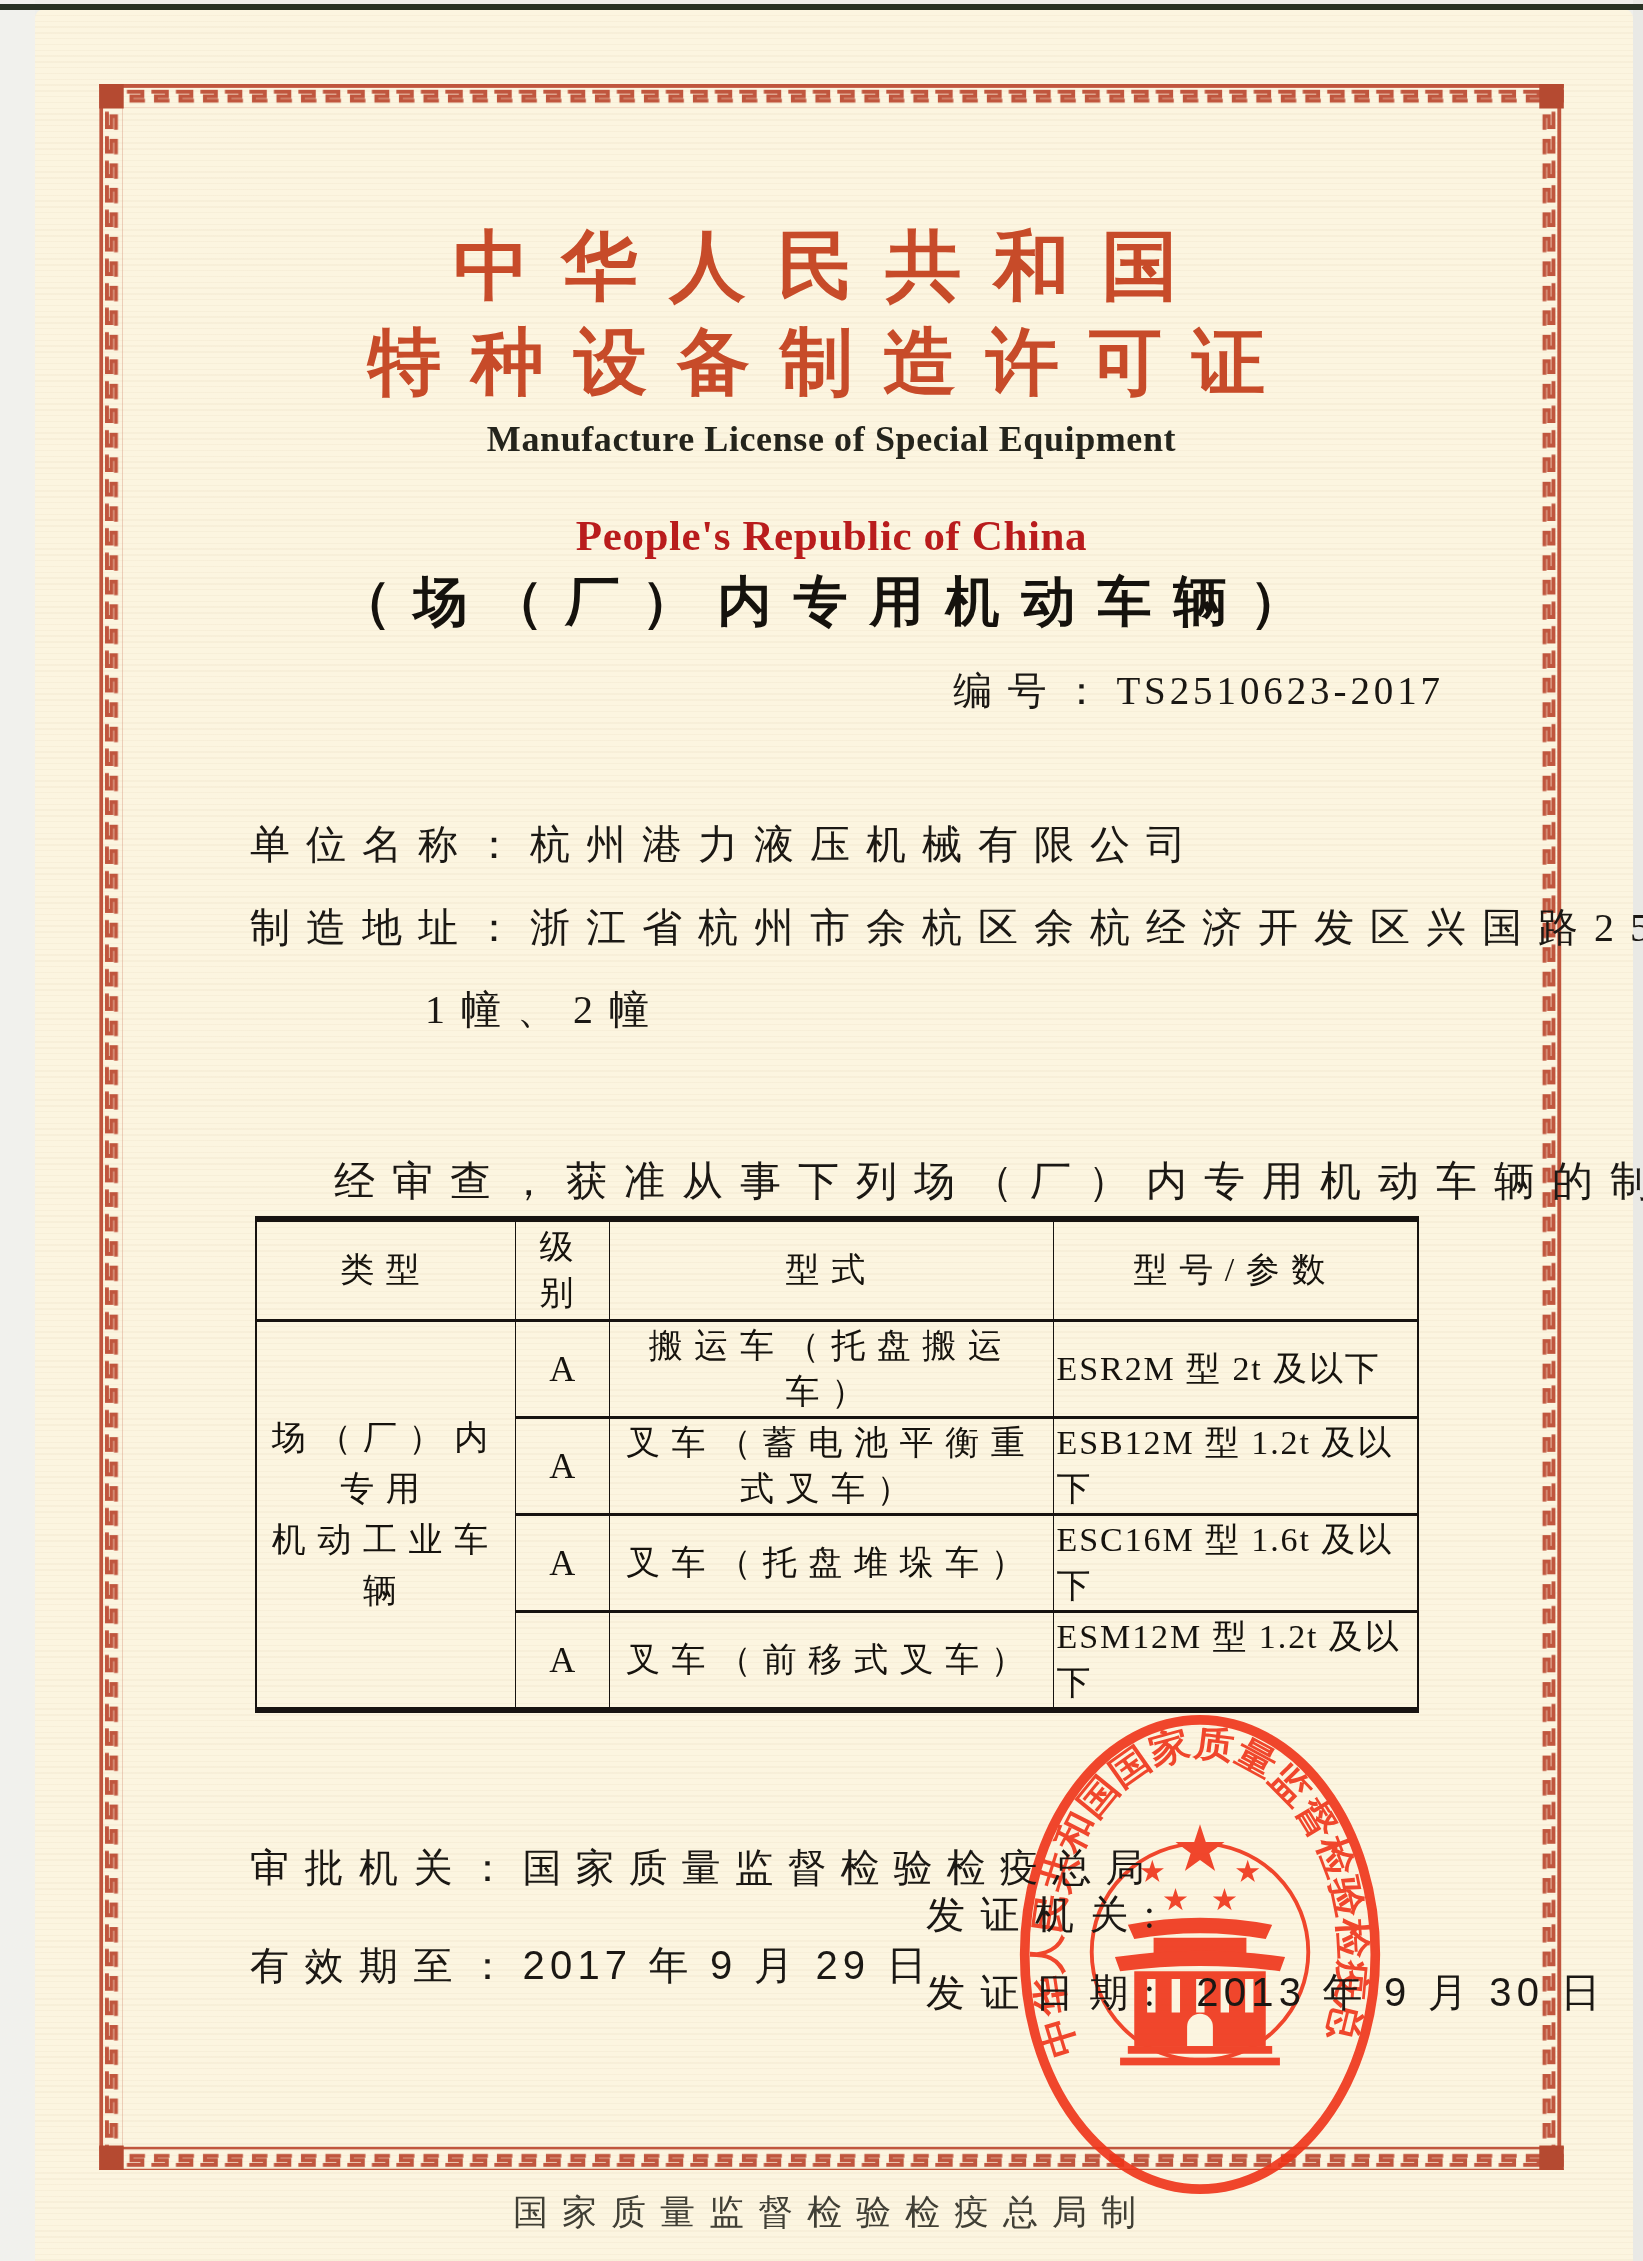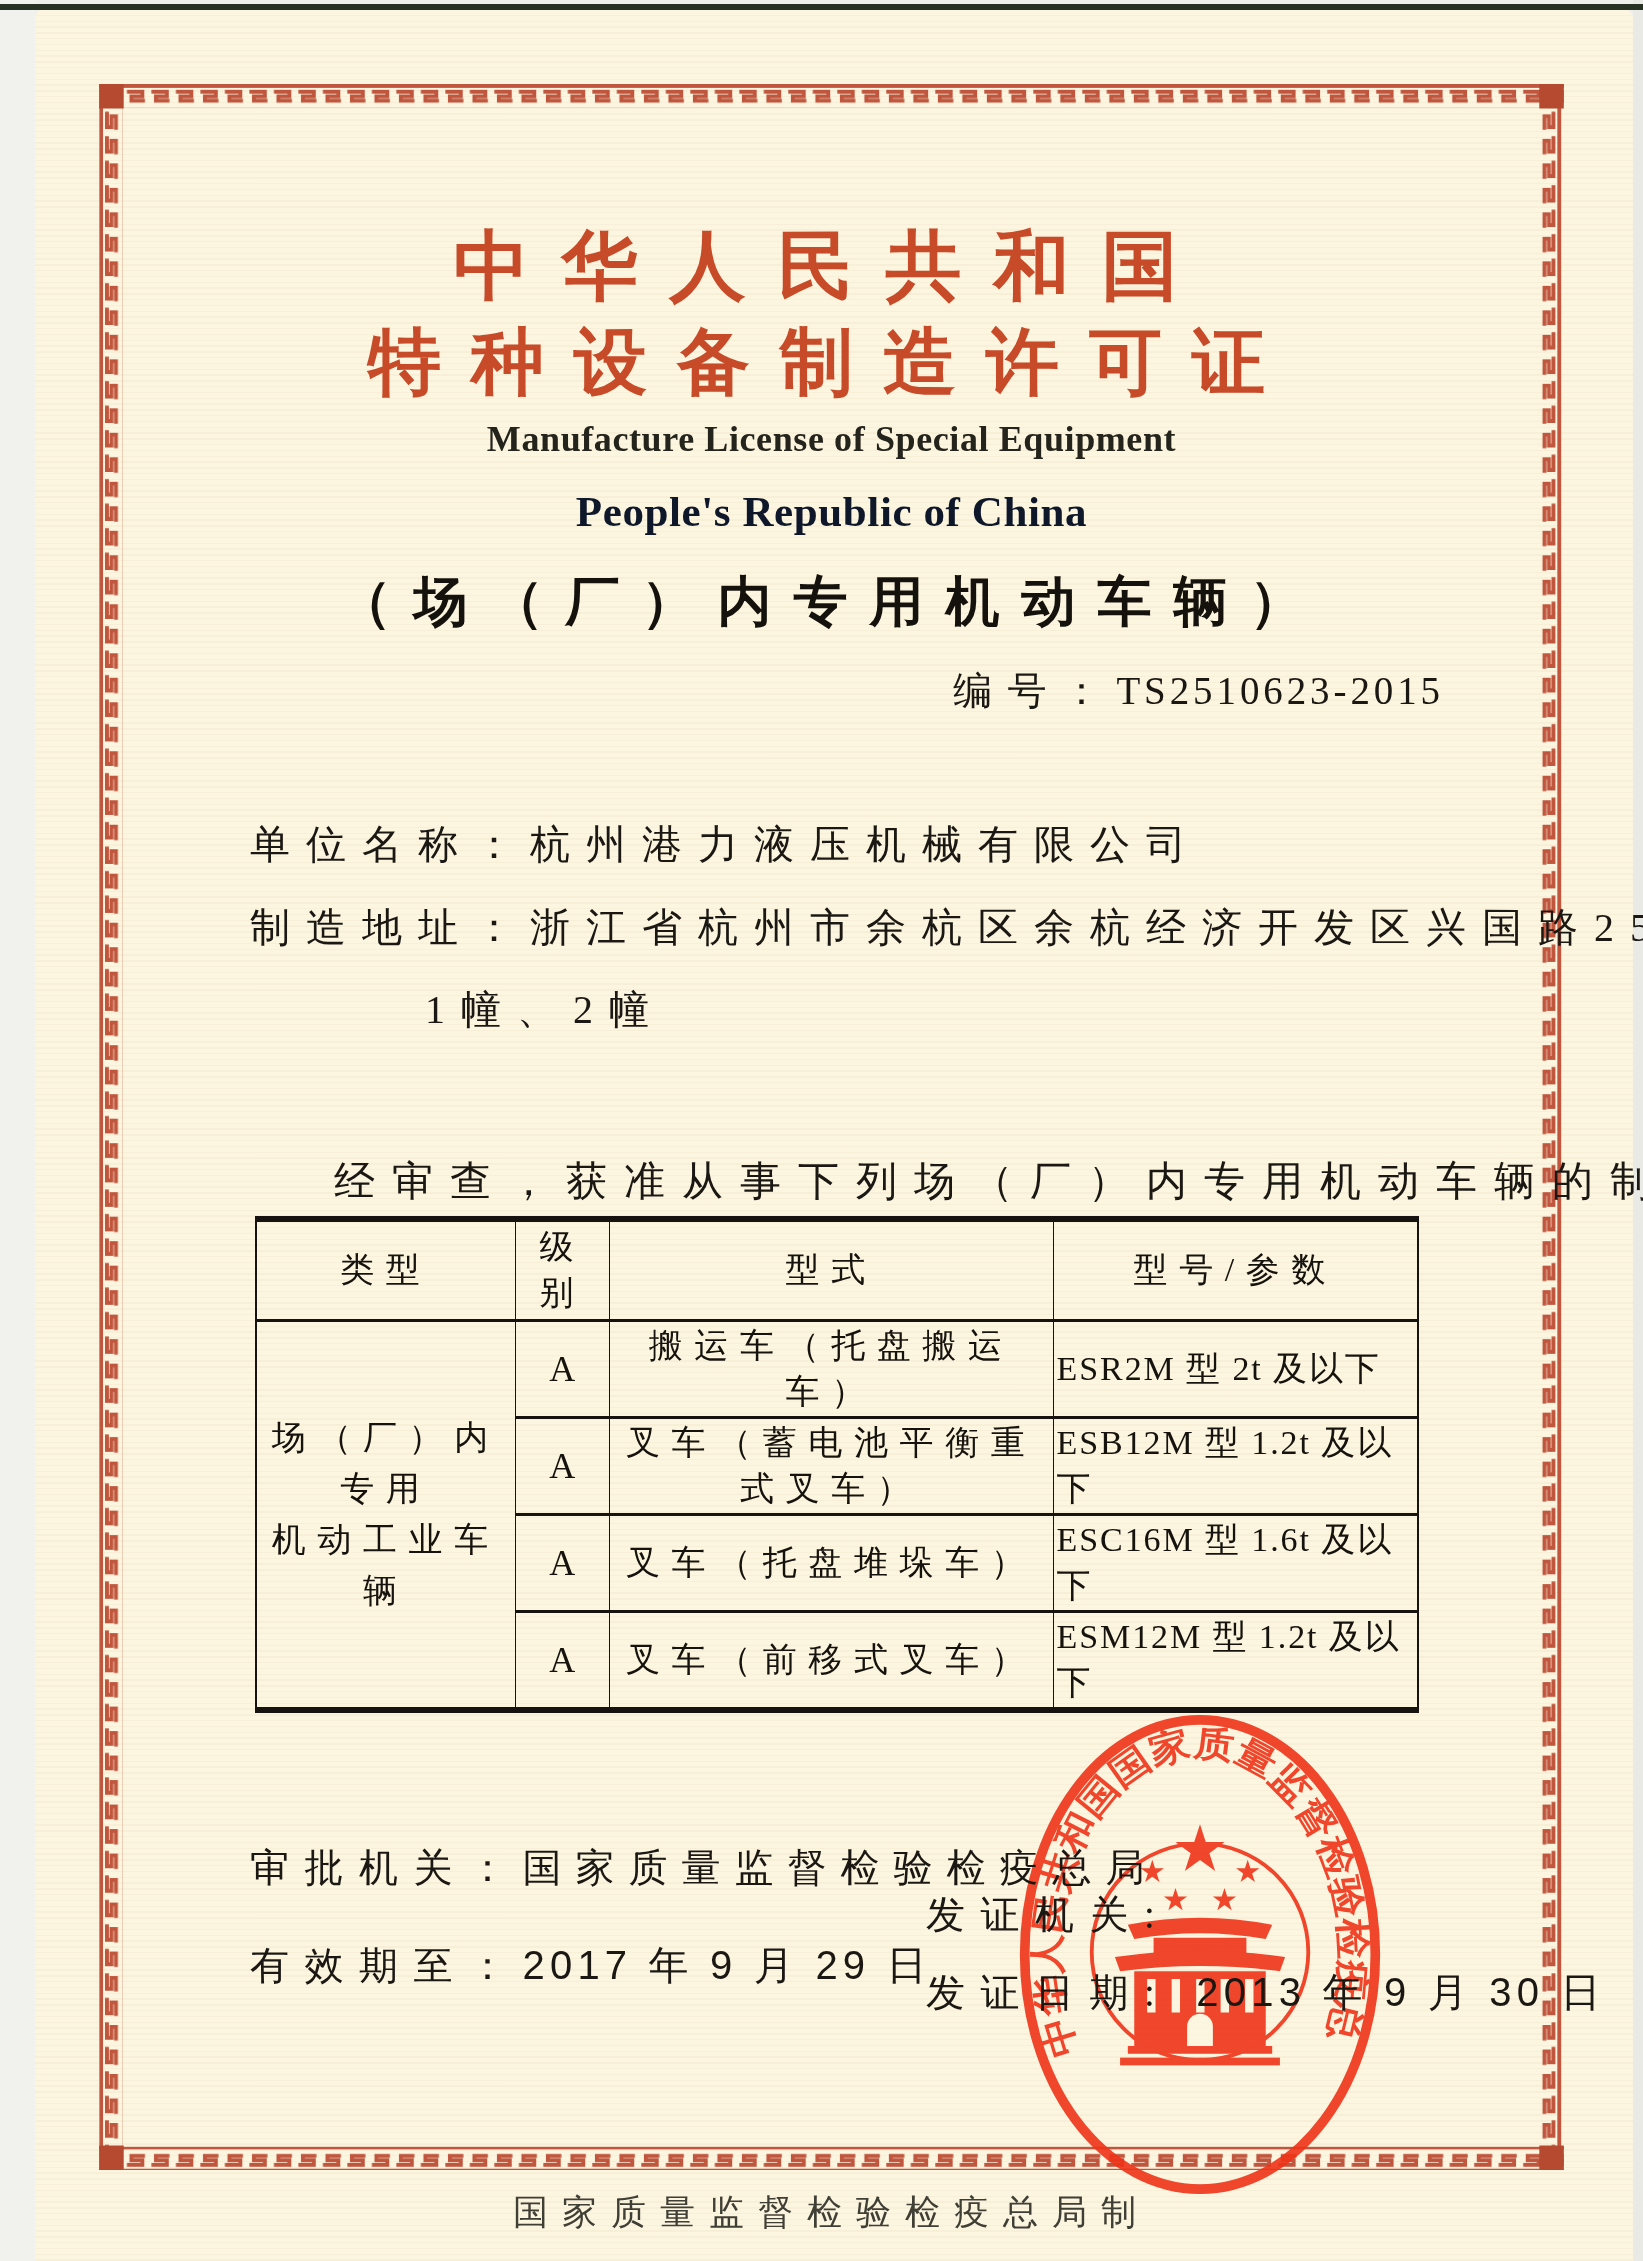--- a/index.html
+++ b/index.html
@@ -28,21 +28,21 @@
       #fcf5e0;
     border-radius:9px 9px 0 0;
     z-index:1;
   }
   .frame-svg{position:absolute;left:99px;top:84px;z-index:2;}
   
   .center-band{position:absolute;left:100px;width:1463px;text-align:center;z-index:3;}
   .title-cn-1{top:216px;font-size:76px;font-weight:bold;letter-spacing:32px;color:#c74b29;}
   .title-cn-2{top:314px;font-size:73px;font-weight:bold;letter-spacing:30px;color:#c74b29;}
   .title-en-1{top:418px;font-size:36px;font-weight:bold;color:#24241c;letter-spacing:0.6px;}
-  .title-en-2{top:487px;font-size:43px;font-weight:bold;color:#0f172a;letter-spacing:0.6px;}
+  .title-en-2{top:511px;font-size:43px;font-weight:bold;color:#b91c1c;letter-spacing:0.6px;}
   .subtitle-cn{top:566px;font-size:54px;font-weight:bold;letter-spacing:22px;color:#15120d;}
   .footer-note{top:2189px;font-size:35px;letter-spacing:14px;color:#403f35;}
   
   .license-no{
     position:absolute;right:200px;top:664px;z-index:3;
     font-size:39px;white-space:nowrap;
   }
   .license-no .lbl{letter-spacing:15.5px;}
   .license-no .num{letter-spacing:3.9px;}
   
@@ -122,21 +122,21 @@
   <rect x="2234" y="3198" width="38" height="38" fill="#b54a31"></rect>
 </svg>
 
 <div class="center-band title-cn-1">中华人民共和国</div>
 <div class="center-band title-cn-2">特种设备制造许可证</div>
 <div class="center-band title-en-1">Manufacture License of Special Equipment</div>
 <div class="center-band title-en-2">People's Republic of China</div>
 <div class="center-band subtitle-cn">（场（厂）内专用机动车辆）</div>
 
 <div class="license-no">
-  <span class="lbl">编号：</span><span class="num">TS2510623-2015</span>
+  <span class="lbl">编号：</span><span class="num">TS2510623-2017</span>
 </div>
 
 <div class="info-line company-line">
   <span>单位名称：</span><span>杭州港力液压机械有限公司</span>
 </div>
 <div class="info-line address-line">
   <span>制造地址：</span><span>浙江省杭州市余杭区余杭经济开发区兴国路253号</span>
 </div>
 <div class="info-line address-cont-line">1幢、2幢</div>
 

